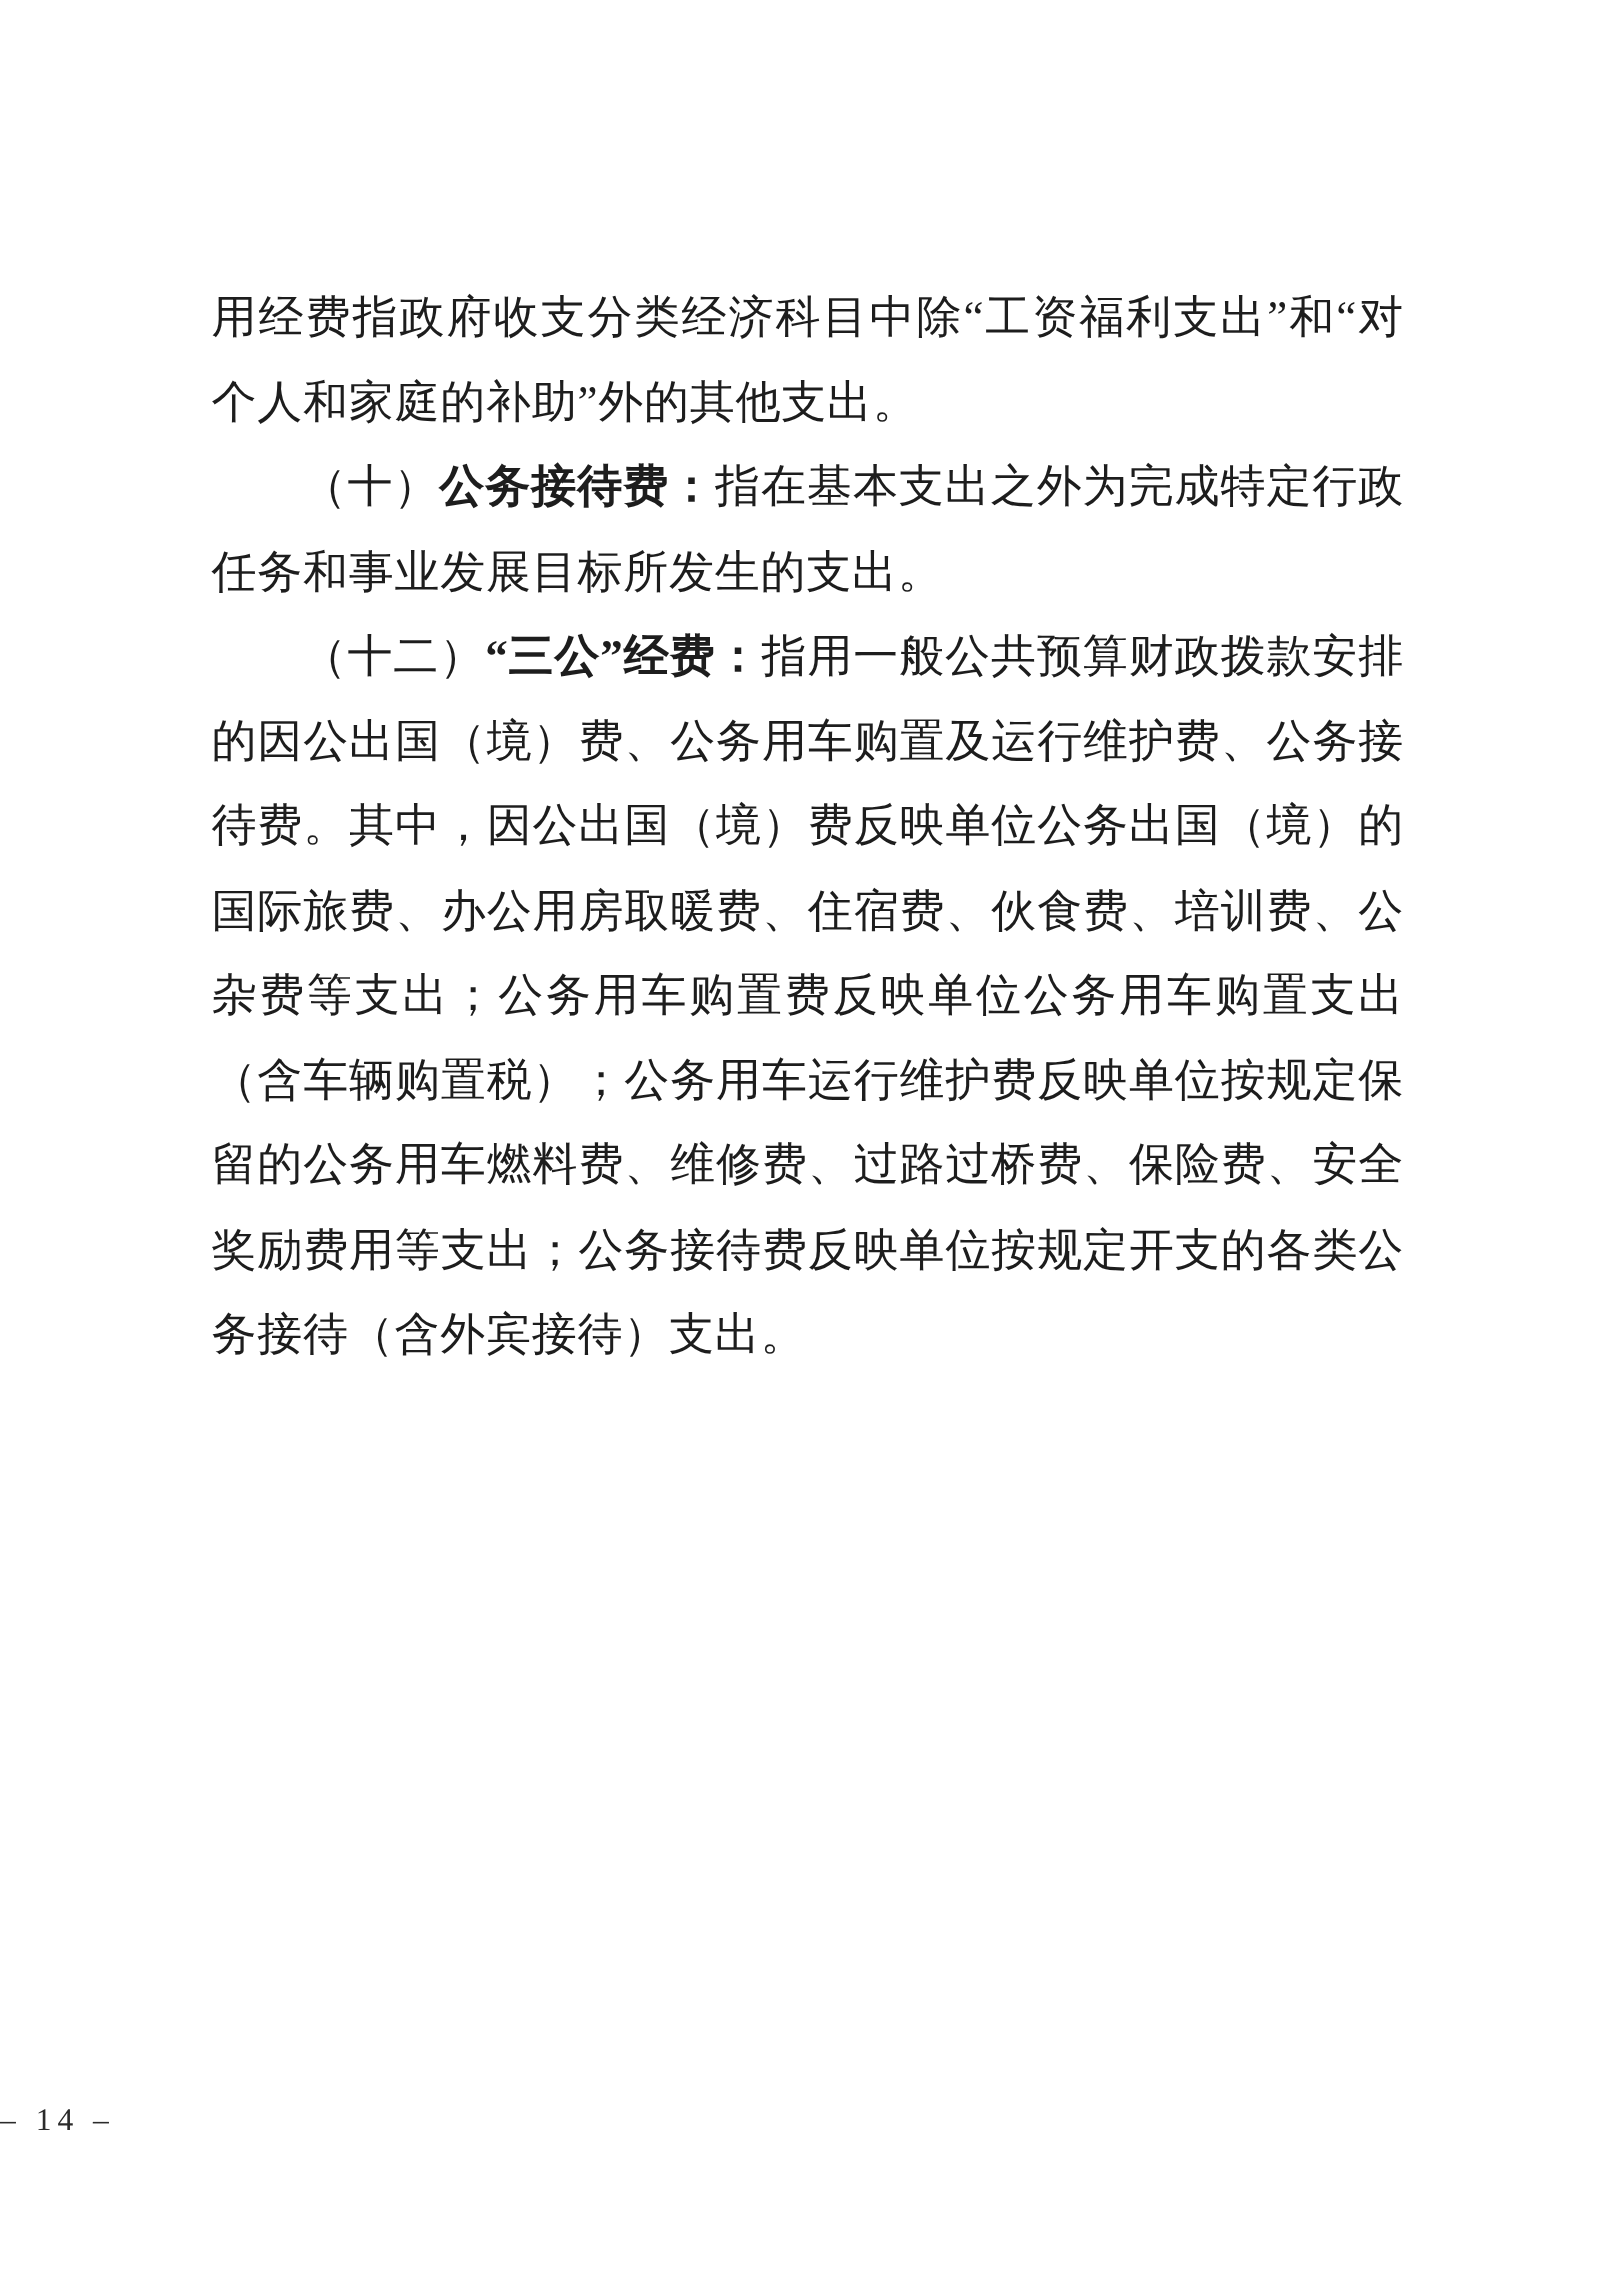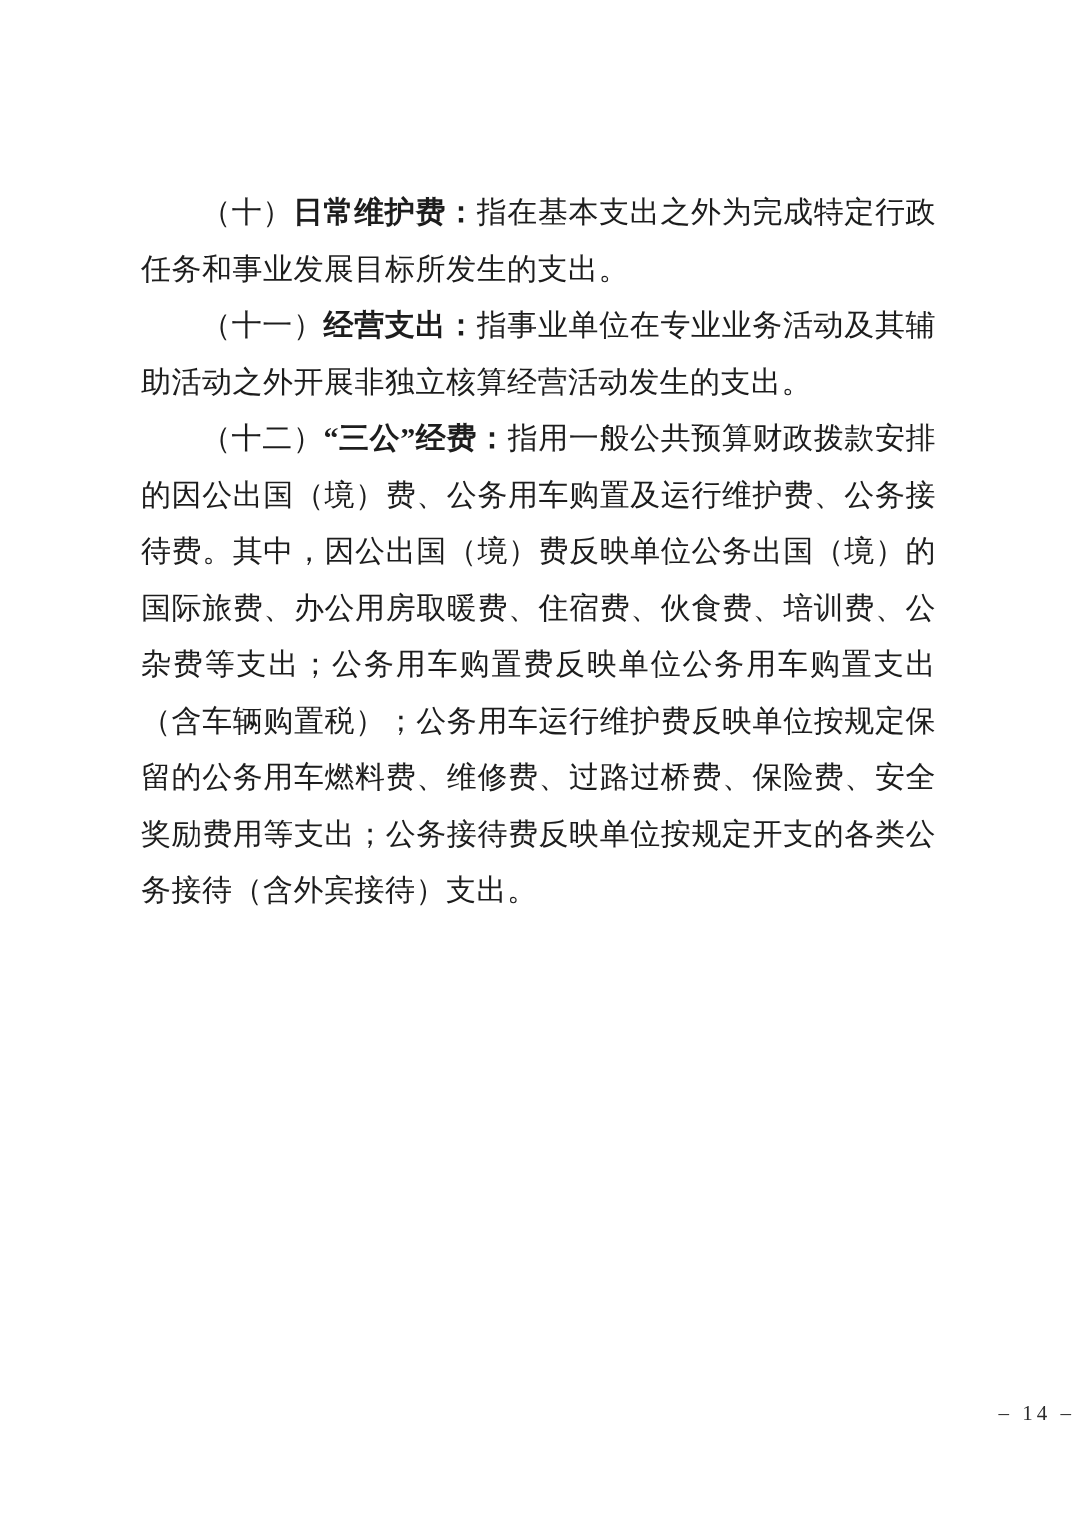--- a/index.html
+++ b/index.html
@@ -38,38 +38,38 @@
     text-indent: 0;
   }
   .term {
     font-weight: 700;
   }
   .page-footer {
     position: absolute;
     left: 0;
     top: 1398px;
     width: 100%;
-    text-align: right;
+    text-align: left;
     font-size: 21px;
     line-height: 30px;
     color: #2b2b2b;
     letter-spacing: 4px;
   }
 </style>
 </head>
 <body>
 
 <div class="page">
 
   <div class="doc-body">
 
+    <p class="continuation"><span>用经费指政府收支分类经济科目中除“工资福利支出”和“对个人和家庭的补助”外的其他支出。</span></p>
 
-    <p><span>（十）</span><span class="term">日常维护费：</span><span>指在基本支出之外为完成特定行政任务和事业发展目标所发生的支出。</span></p>
+    <p><span>（十）</span><span class="term">公务接待费：</span><span>指在基本支出之外为完成特定行政任务和事业发展目标所发生的支出。</span></p>
 
-    <p><span>（十一）</span><span class="term">经营支出：</span><span>指事业单位在专业业务活动及其辅助活动之外开展非独立核算经营活动发生的支出。</span></p>
 
     <p><span>（十二）</span><span class="term">“三公”经费：</span><span>指用一般公共预算财政拨款安排的因公出国（境）费、公务用车购置及运行维护费、公务接待费。其中，因公出国（境）费反映单位公务出国（境）的国际旅费、办公用房取暖费、住宿费、伙食费、培训费、公杂费等支出；公务用车购置费反映单位公务用车购置支出（含车辆购置税）；公务用车运行维护费反映单位按规定保留的公务用车燃料费、维修费、过路过桥费、保险费、安全奖励费用等支出；公务接待费反映单位按规定开支的各类公务接待（含外宾接待）支出。</span></p>
 
 
   </div>
 
   <div class="page-footer"><span>– 14 –</span></div>
 
 </div>
 

